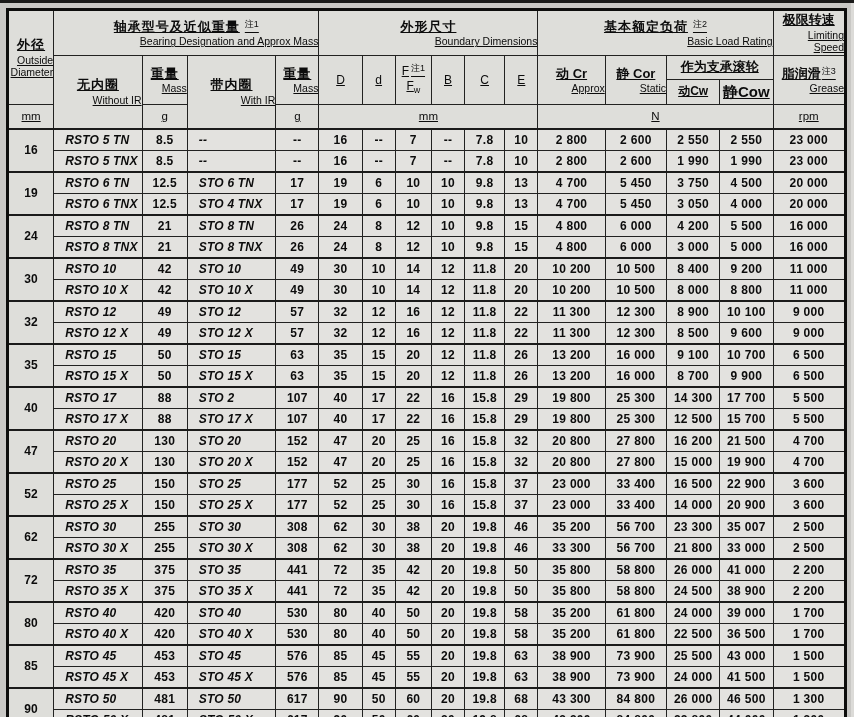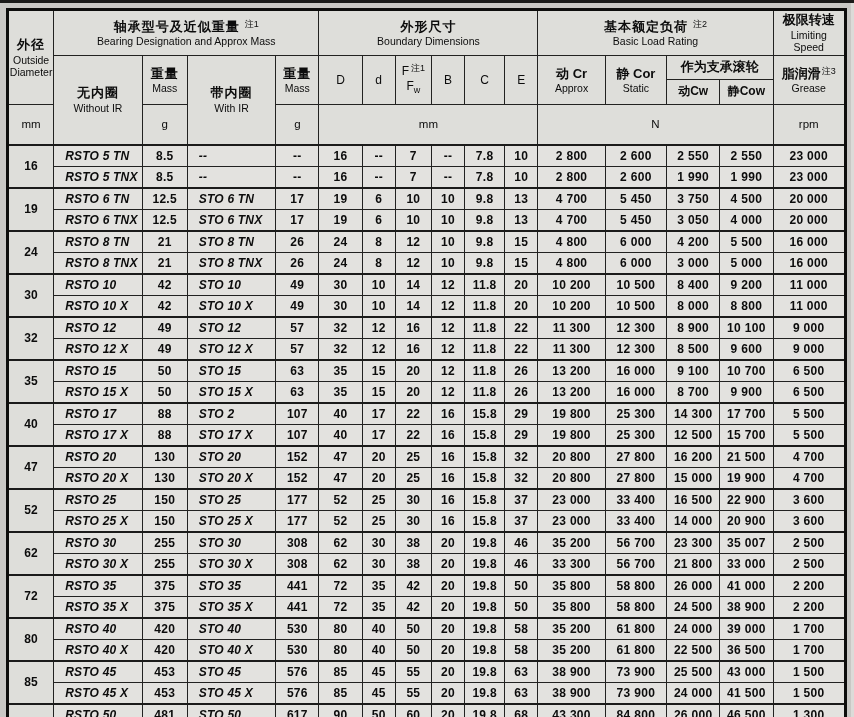--- a/index.html
+++ b/index.html
@@ -22,24 +22,24 @@
     border:3px solid #0d0d0c;
   }
   th,td{
     border:1px solid #222221;
     text-align:center;vertical-align:middle;
     color:#0c0c0c;padding:0;overflow:hidden;white-space:nowrap;
   }
   thead tr.hr1{height:46px;}
   thead tr.hr2{height:24px;}
   thead tr.hr3{height:25px;}
-  thead tr.hr4{height:40px;}
-  thead th{background:#dededa;font-weight:700;}
+  thead tr.hr4{height:24px;}
+  thead th{background:#dededa;font-weight:700;text-decoration:underline;}
   thead .zh{font-size:13px;font-weight:700;line-height:1.3;letter-spacing:1px;}
-  thead .en{font-size:10.5px;font-weight:400;line-height:1.15;letter-spacing:0;}
+  thead .en{font-size:10.5px;font-weight:400;line-height:1.15;letter-spacing:0;text-align:right;}
   thead .sym{font-size:12px;font-weight:400;}
   thead .unit{font-size:11.5px;font-weight:400;}
   .note{font-size:9px;font-weight:400;position:relative;top:-4px;margin-left:5px;letter-spacing:0;}
   .fsub{font-size:9px;}
 
   tbody td{
     font-size:12px;font-weight:700;height:20px;letter-spacing:0.3px;
     background:#e3e2df;
   }
   tbody tr.group-first td{border-top:2px solid #1b1b1a;}
@@ -134,21 +134,21 @@
         <th colspan="2">
           <div class="zh" style="letter-spacing:0">作为支承滚轮</div>
         </th>
         <th rowspan="2">
           <div class="zh" style="letter-spacing:0"><span>脂润滑</span><span class="note" style="margin-left:1px">注3</span></div>
           <div class="en">Grease</div>
         </th>
       </tr>
       <tr class="hr3">
         <th class="zh" style="letter-spacing:0;font-size:12px">动Cw</th>
-        <th class="zh" style="letter-spacing:0;font-size:12px">静Cow</th>
+        <th class="zh" style="letter-spacing:0;font-size:15px">静Cow</th>
       </tr>
       <tr class="hr4">
         <th class="unit">mm</th>
         <th class="unit">g</th>
         <th class="unit">g</th>
         <th class="unit" colspan="6">mm</th>
         <th class="unit" colspan="4">N</th>
         <th class="unit">rpm</th>
       </tr>
     </thead>
@@ -202,21 +202,21 @@
           <td>13</td>
           <td>4 700</td>
           <td>5 450</td>
           <td>3 750</td>
           <td>4 500</td>
           <td>20 000</td>
         </tr>
         <tr>
           <td class="desig">RSTO 6 TNX</td>
           <td>12.5</td>
-          <td class="desig">STO 6 TNX</td>
+          <td class="desig">STO 4 TNX</td>
           <td>17</td>
           <td>19</td>
           <td>6</td>
           <td>10</td>
           <td>10</td>
           <td>9.8</td>
           <td>13</td>
           <td>4 700</td>
           <td>5 450</td>
           <td>3 050</td>

